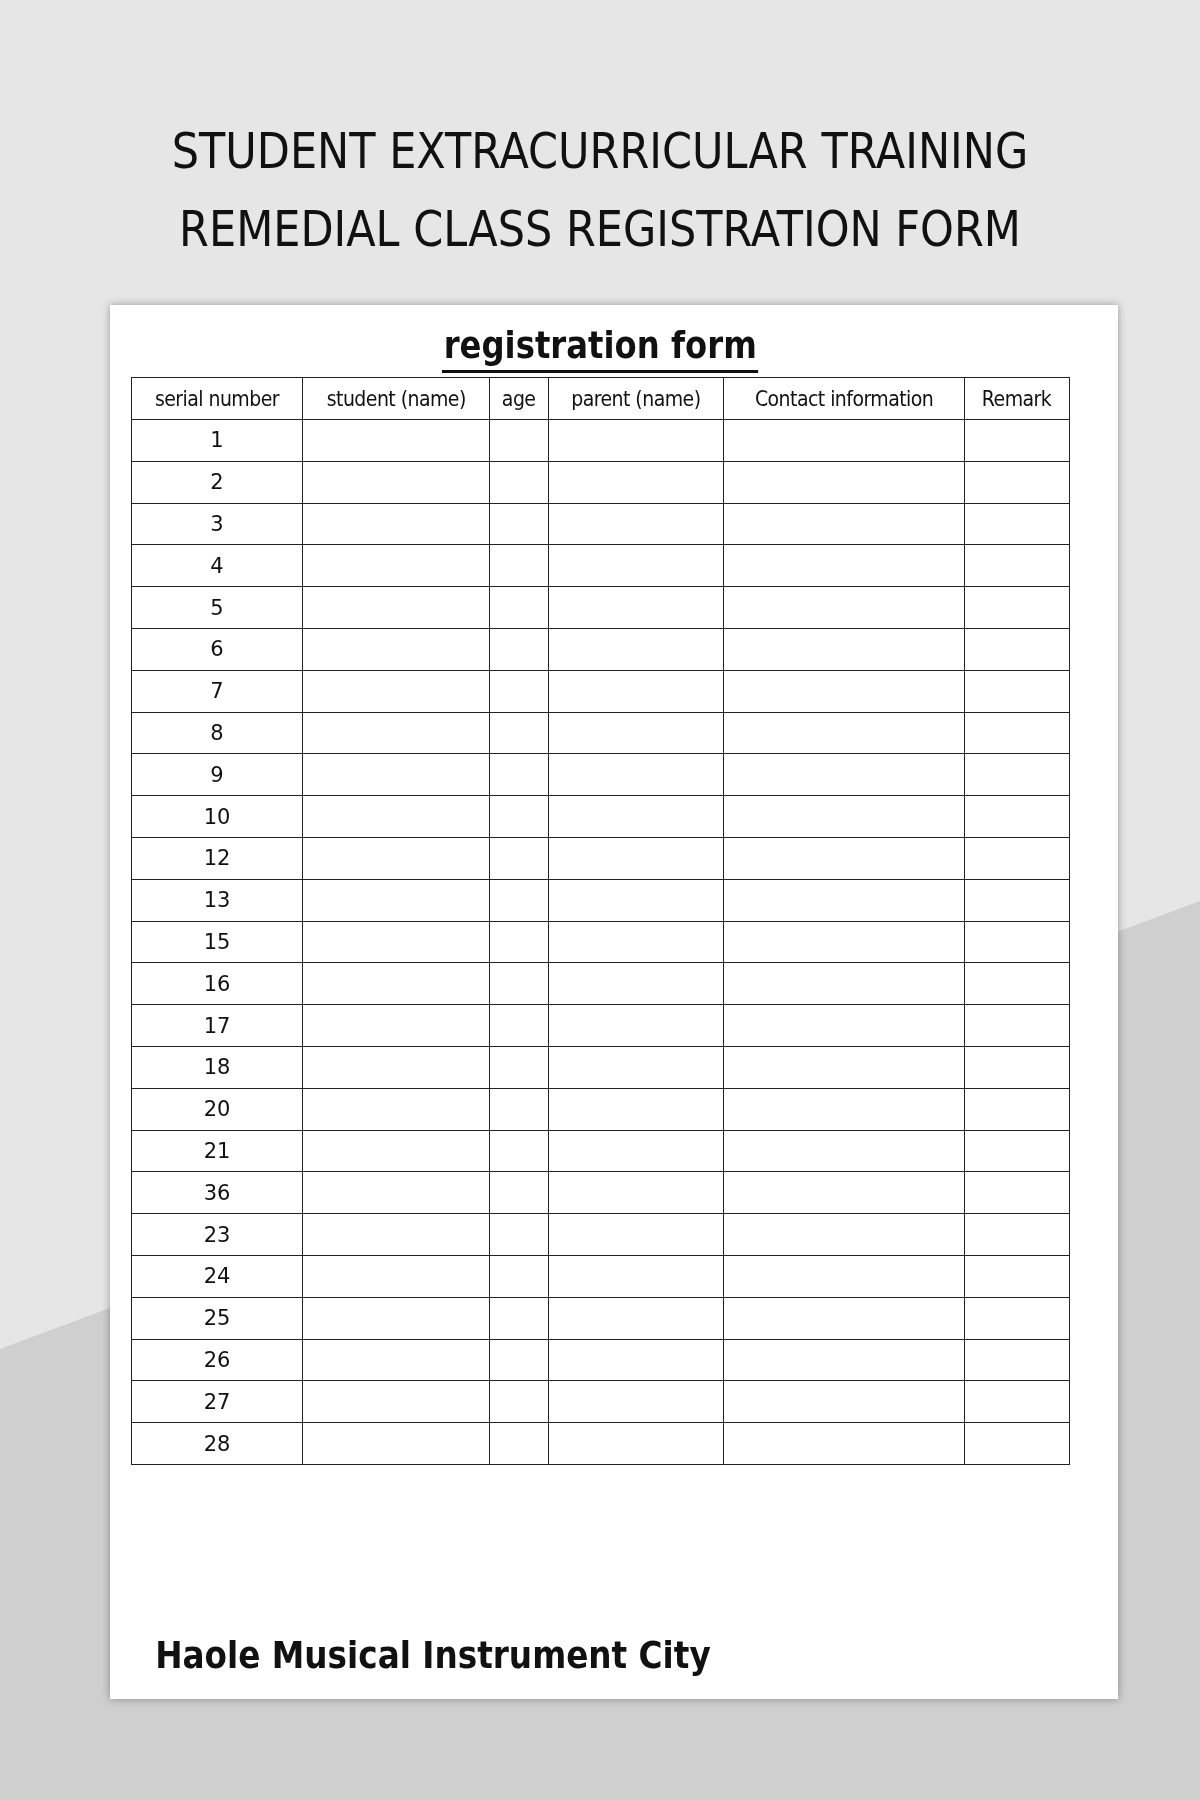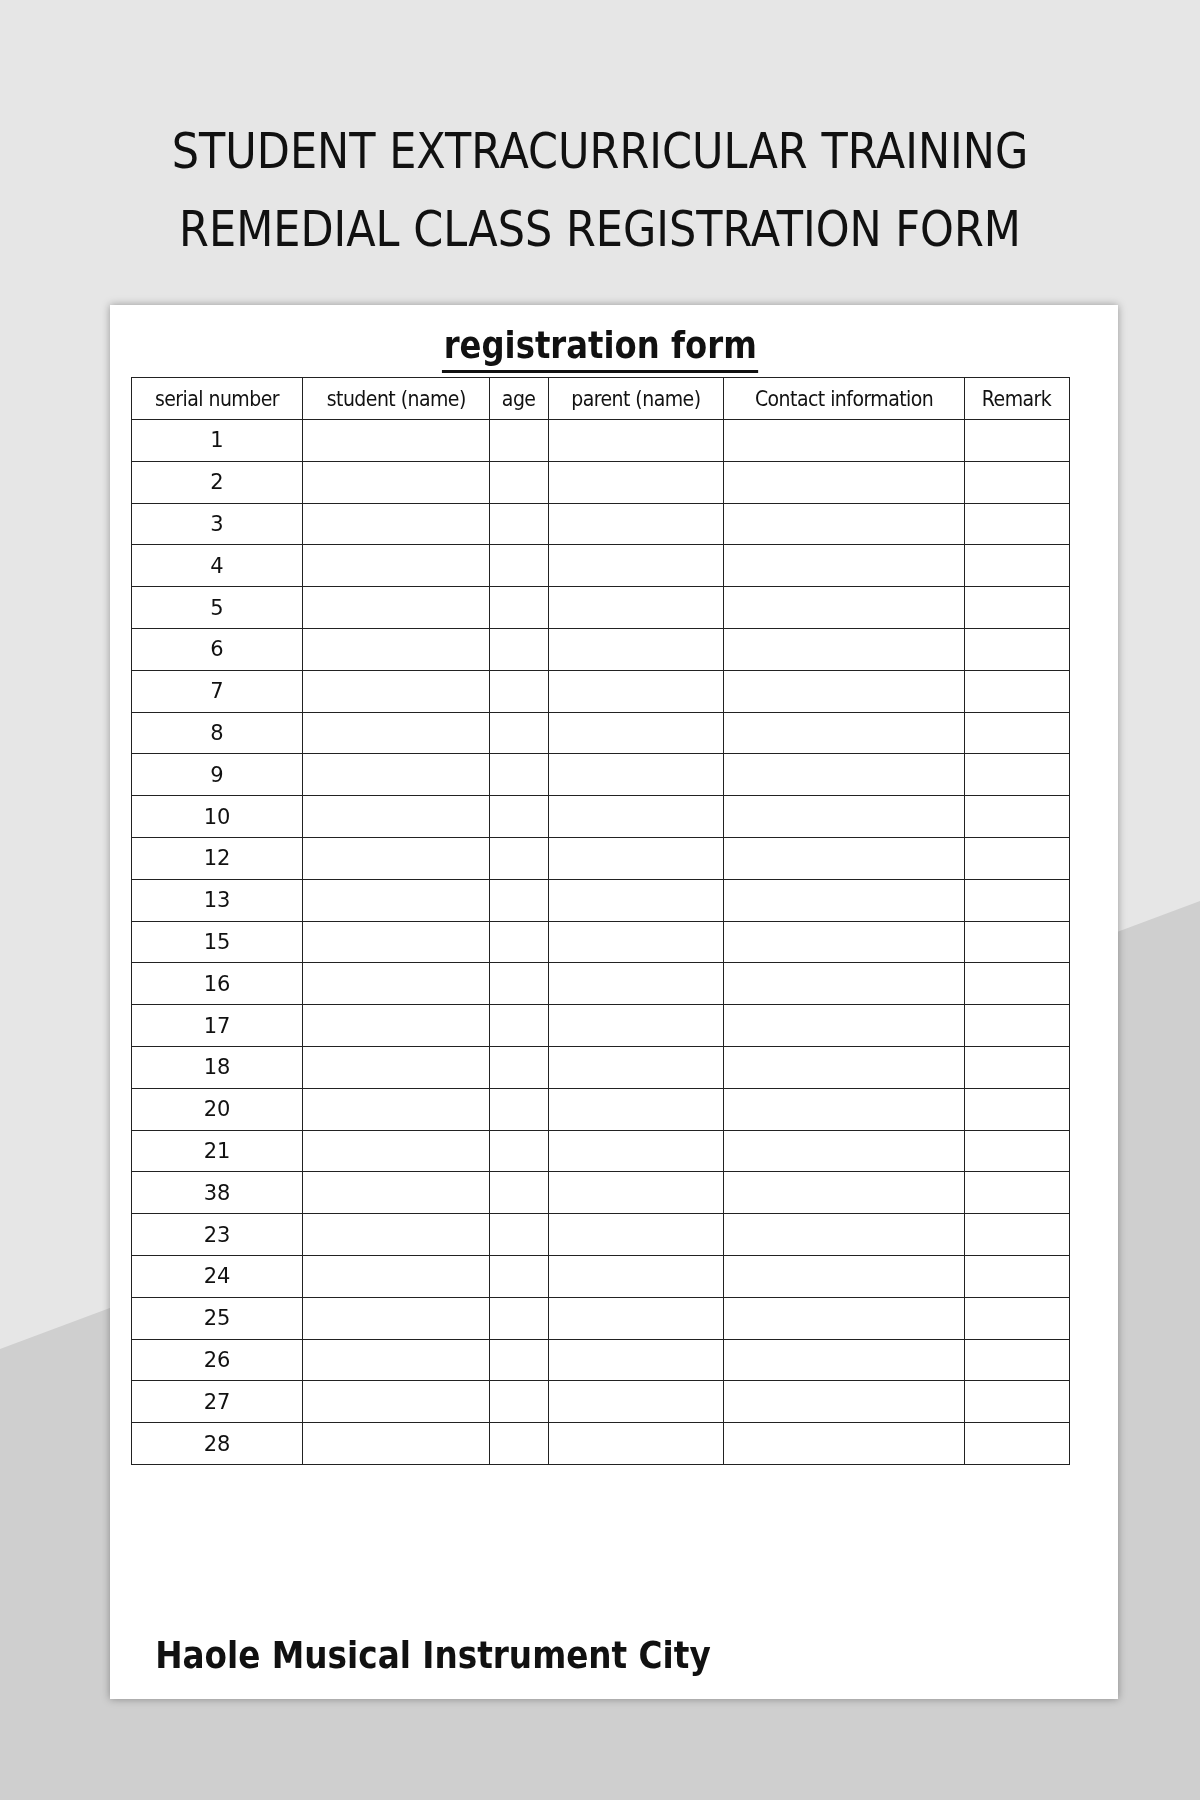--- a/index.html
+++ b/index.html
@@ -231,21 +231,21 @@
         </tr>
         <tr>
           <td>21</td>
           <td></td>
           <td></td>
           <td></td>
           <td></td>
           <td></td>
         </tr>
         <tr>
-          <td>38</td>
+          <td>36</td>
           <td></td>
           <td></td>
           <td></td>
           <td></td>
           <td></td>
         </tr>
         <tr>
           <td>23</td>
           <td></td>
           <td></td>

